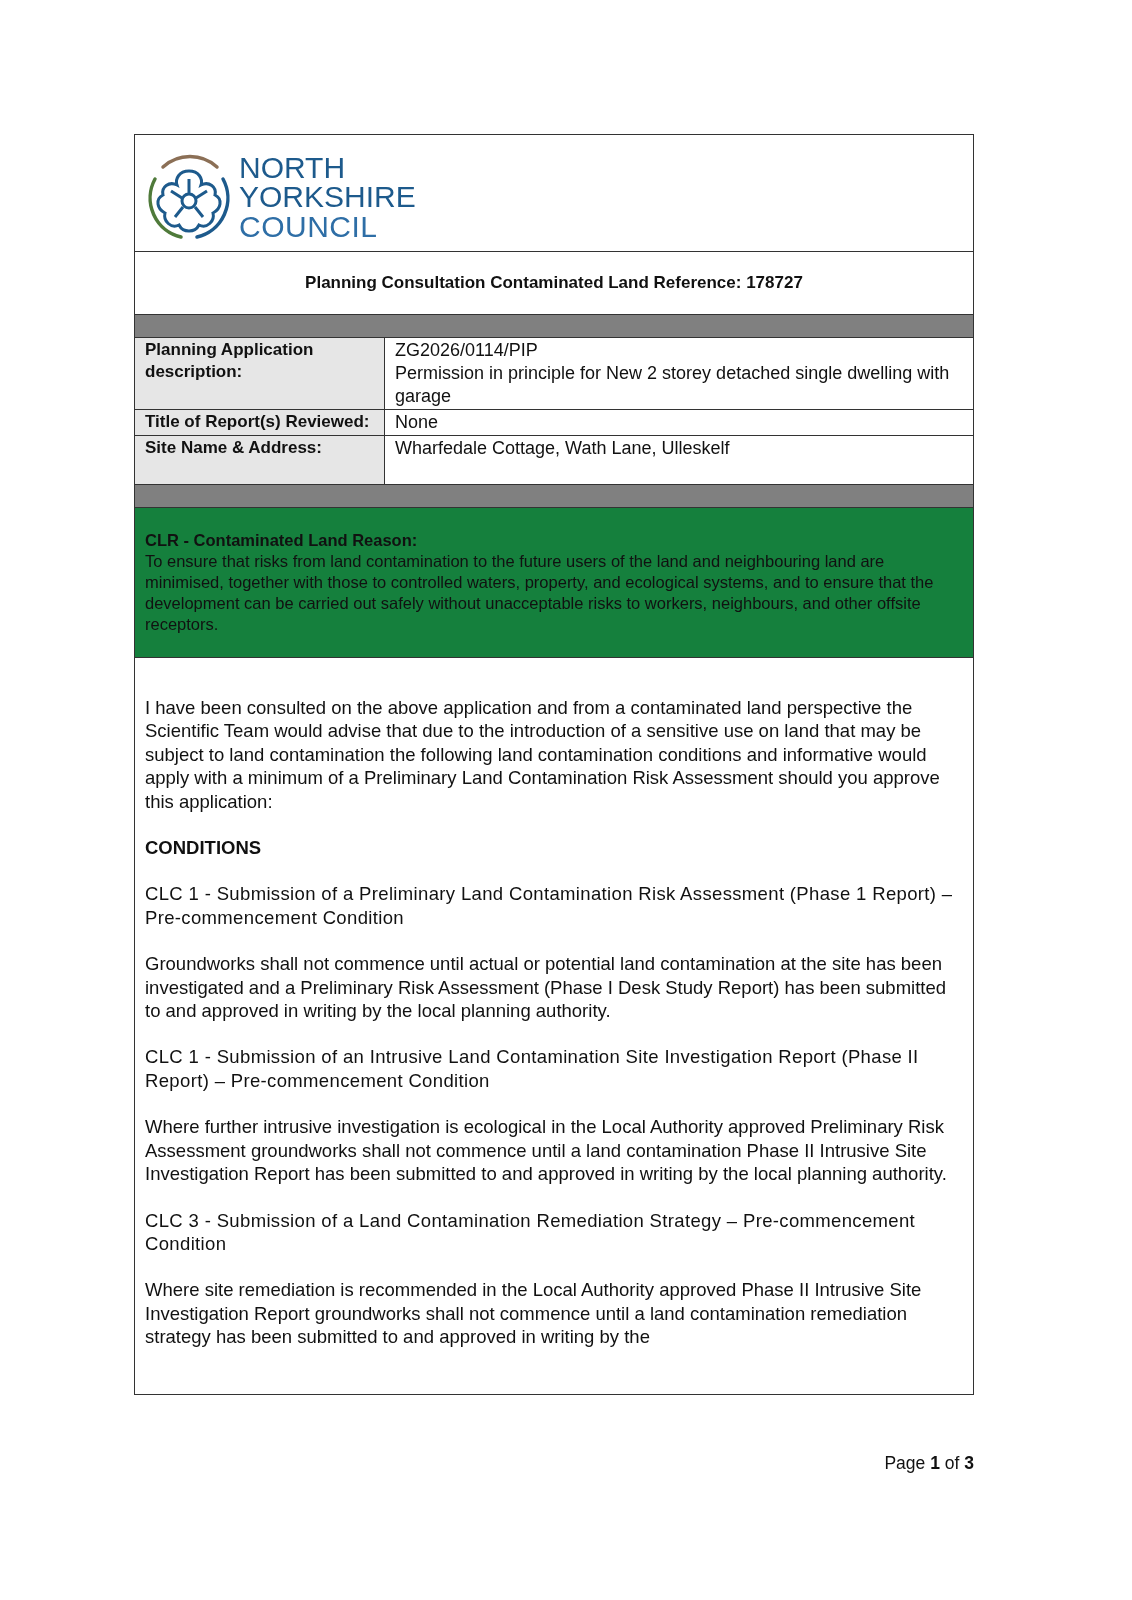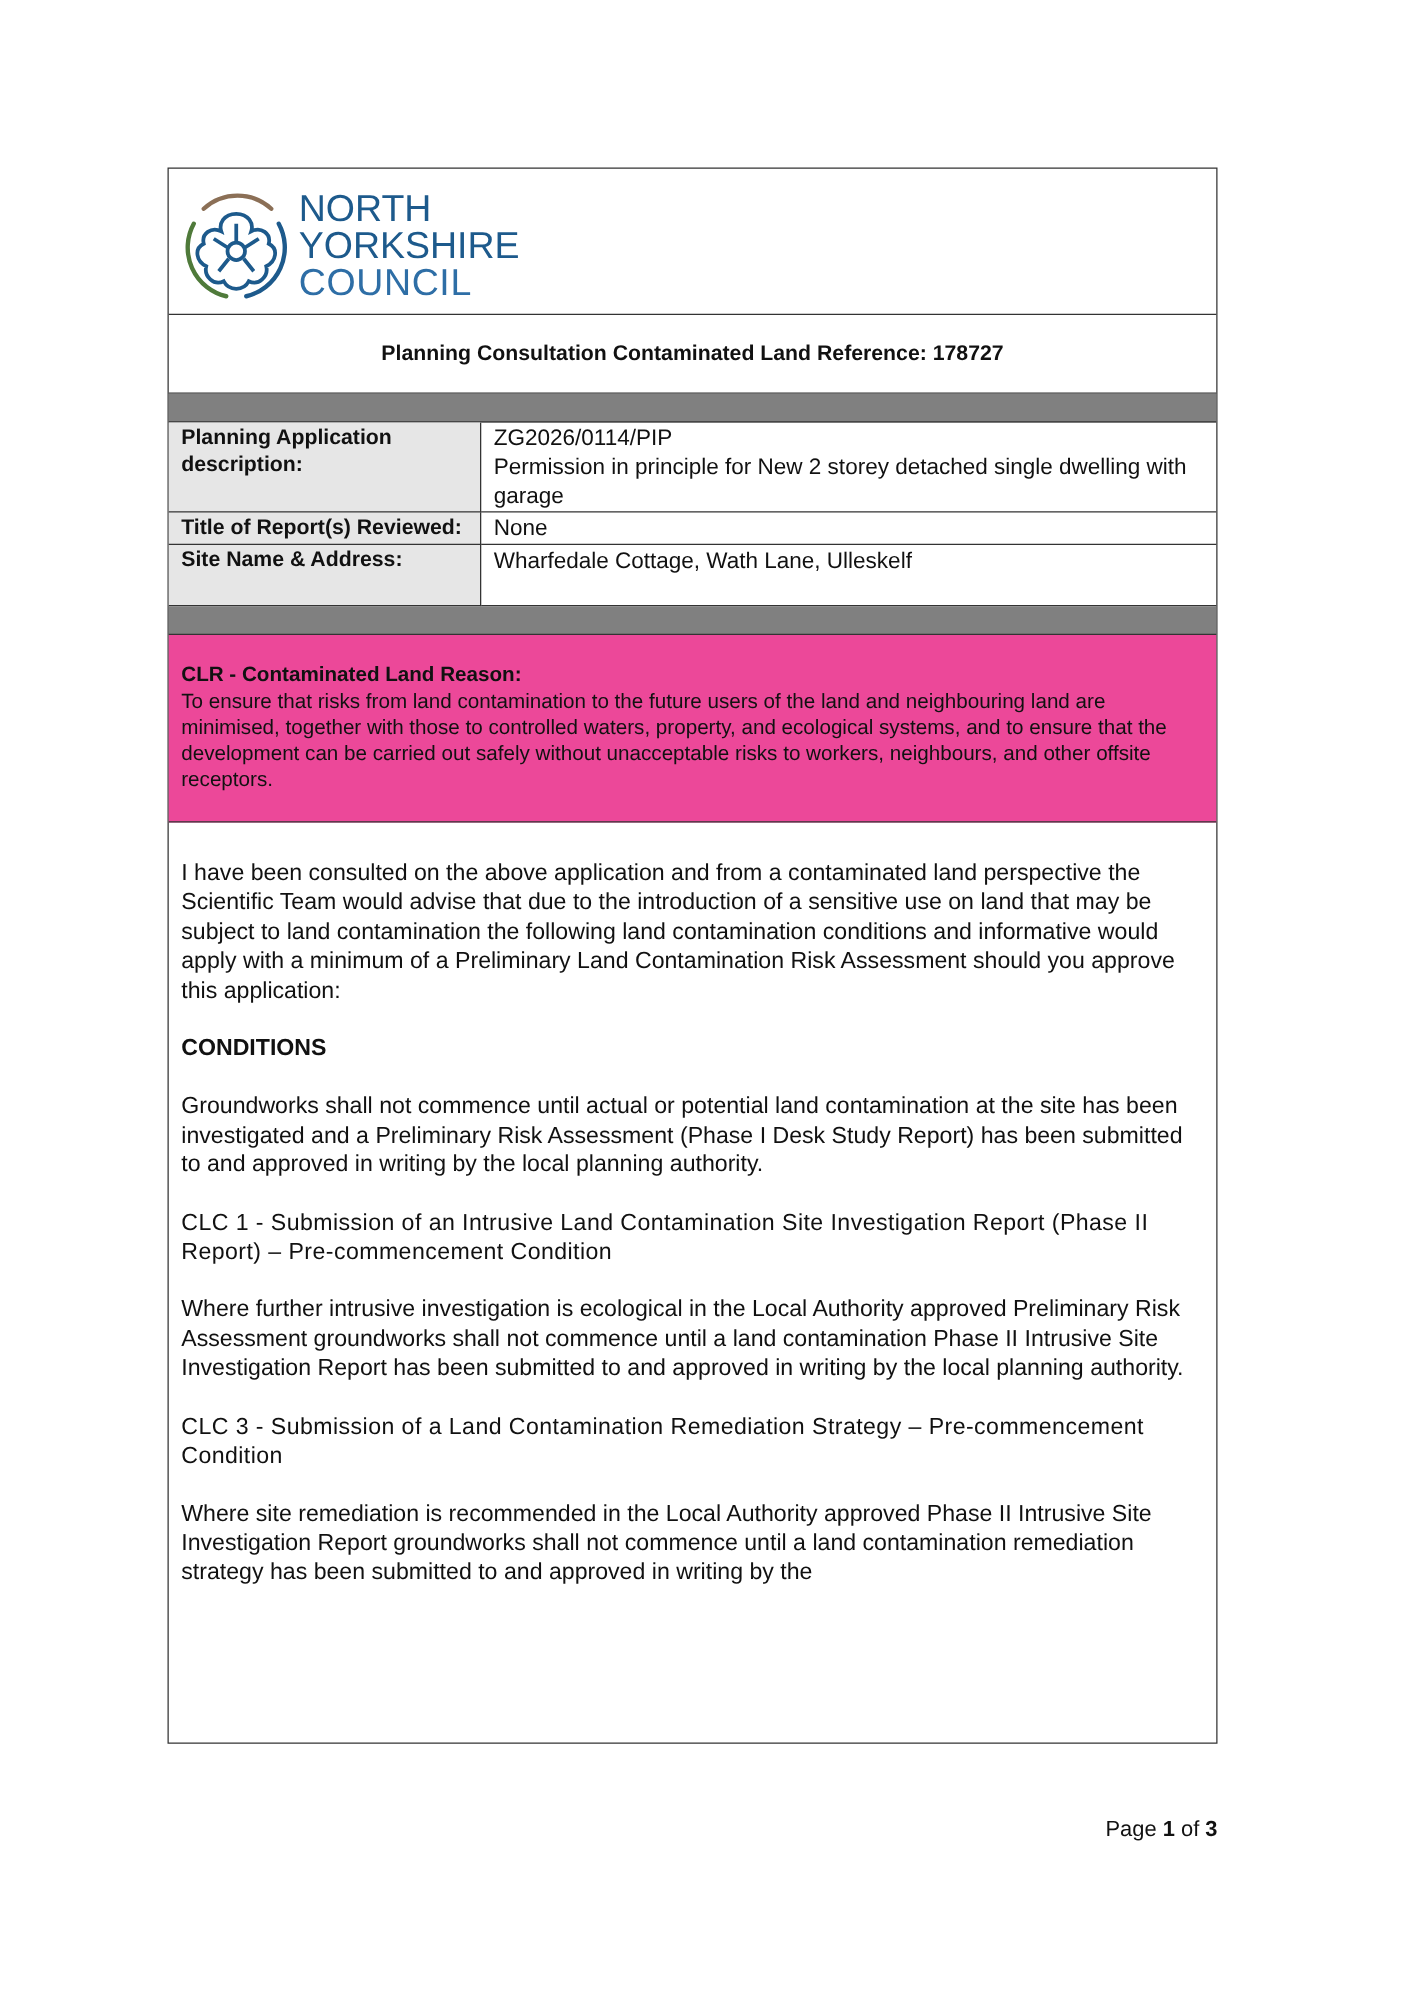--- a/index.html
+++ b/index.html
@@ -11,24 +11,24 @@
   .logo-text { position: absolute; left: 96px; top: 4px; color: #1f4e79; line-height: 0.98; }
   .logo-text .l1, .logo-text .l2 { font-size: 30px; letter-spacing: 0px; font-weight: normal; color: #1d5a8c; }
   .logo-text .l3 { font-size: 30px; color: #2e6ea6; font-weight: normal; letter-spacing: 0.5px; }
   .team { position: absolute; left: 296px; top: 12px; font-weight: bold; font-size: 17px; line-height: 22px; }
   .title-row { height: 62px; border-bottom: 1px solid #333; display: flex; align-items: center; justify-content: center; font-weight: bold; font-size: 17px; }
   .gray-bar { height: 22px; background: #808080; border-bottom: 1px solid #333; }
   table.info { width: 100%; border-collapse: collapse; font-size: 18px; }
   table.info td { border-bottom: 1px solid #333; vertical-align: top; padding: 1px 10px 1px 10px; line-height: 23px; }
   table.info td.lbl { width: 229px; background: #e6e6e6; font-weight: bold; font-size: 17px; line-height: 22px; border-right: 1px solid #333; margin-left: 23px; }
   table.info tr:last-child td { height: 46px; }
-  .clr { background: #ec4899; border-bottom: 1px solid #333; padding: 22px 10px 22px 10px; font-size: 16.5px; line-height: 21px; }
+  .clr { background: #15803d; border-bottom: 1px solid #333; padding: 22px 10px 22px 10px; font-size: 16.5px; line-height: 21px; }
   .clr .head { font-weight: bold; }
   .body { padding: 22px 12px 0 10px; font-size: 18.5px; line-height: 23.4px; height: 714px; overflow: hidden; }
-  .body p { margin: 6px 0 23px 0; }
+  .body p { margin: 16px 0 23px 0; }
   .body .conditions { font-weight: bold; margin: 0 0 23px 0; }
   .body .clc { letter-spacing: 0.35px; }
   .footer { position: absolute; right: 158px; top: 1453px; font-size: 17.5px; }
   .footer b { font-weight: bold; }
 </style>
 </head>
 <body>
 
 <div class="page">
   <div class="header">
@@ -77,20 +77,21 @@
   <div class="gray-bar"></div>
 
   <div class="clr">
     <div class="head">CLR - Contaminated Land Reason:</div>
     <div>To ensure that risks from land contamination to the future users of the land and neighbouring land are minimised, together with those to controlled waters, property, and ecological systems, and to ensure that the development can be carried out safely without unacceptable risks to workers, neighbours, and other offsite receptors.</div>
   </div>
 
   <div class="body">
     <p>I have been consulted on the above application and from a contaminated land perspective the Scientific Team would advise that due to the introduction of a sensitive use on land that may be subject to land contamination the following land contamination conditions and informative would apply with a minimum of a Preliminary Land Contamination Risk Assessment should you approve this application:</p>
     <p class="conditions">CONDITIONS</p>
+    <p class="clc">CLC 1 - Submission of a Preliminary Land Contamination Risk Assessment (Phase 1 Report) – Pre-commencement Condition</p>
     <p>Groundworks shall not commence until actual or potential land contamination at the site has been investigated and a Preliminary Risk Assessment (Phase I Desk Study Report) has been submitted to and approved in writing by the local planning authority.</p>
     <p class="clc">CLC 1 - Submission of an Intrusive Land Contamination Site Investigation Report (Phase II Report) – Pre-commencement Condition</p>
     <p>Where further intrusive investigation is ecological in the Local Authority approved Preliminary Risk Assessment groundworks shall not commence until a land contamination Phase II Intrusive Site Investigation Report has been submitted to and approved in writing by the local planning authority.</p>
     <p class="clc">CLC 3 - Submission of a Land Contamination Remediation Strategy – Pre-commencement Condition</p>
     <p>Where site remediation is recommended in the Local Authority approved Phase II Intrusive Site Investigation Report groundworks shall not commence until a land contamination remediation strategy has been submitted to and approved in writing by the</p>
   </div>
 </div>
 
 <div class="footer">
   <span>Page</span>

